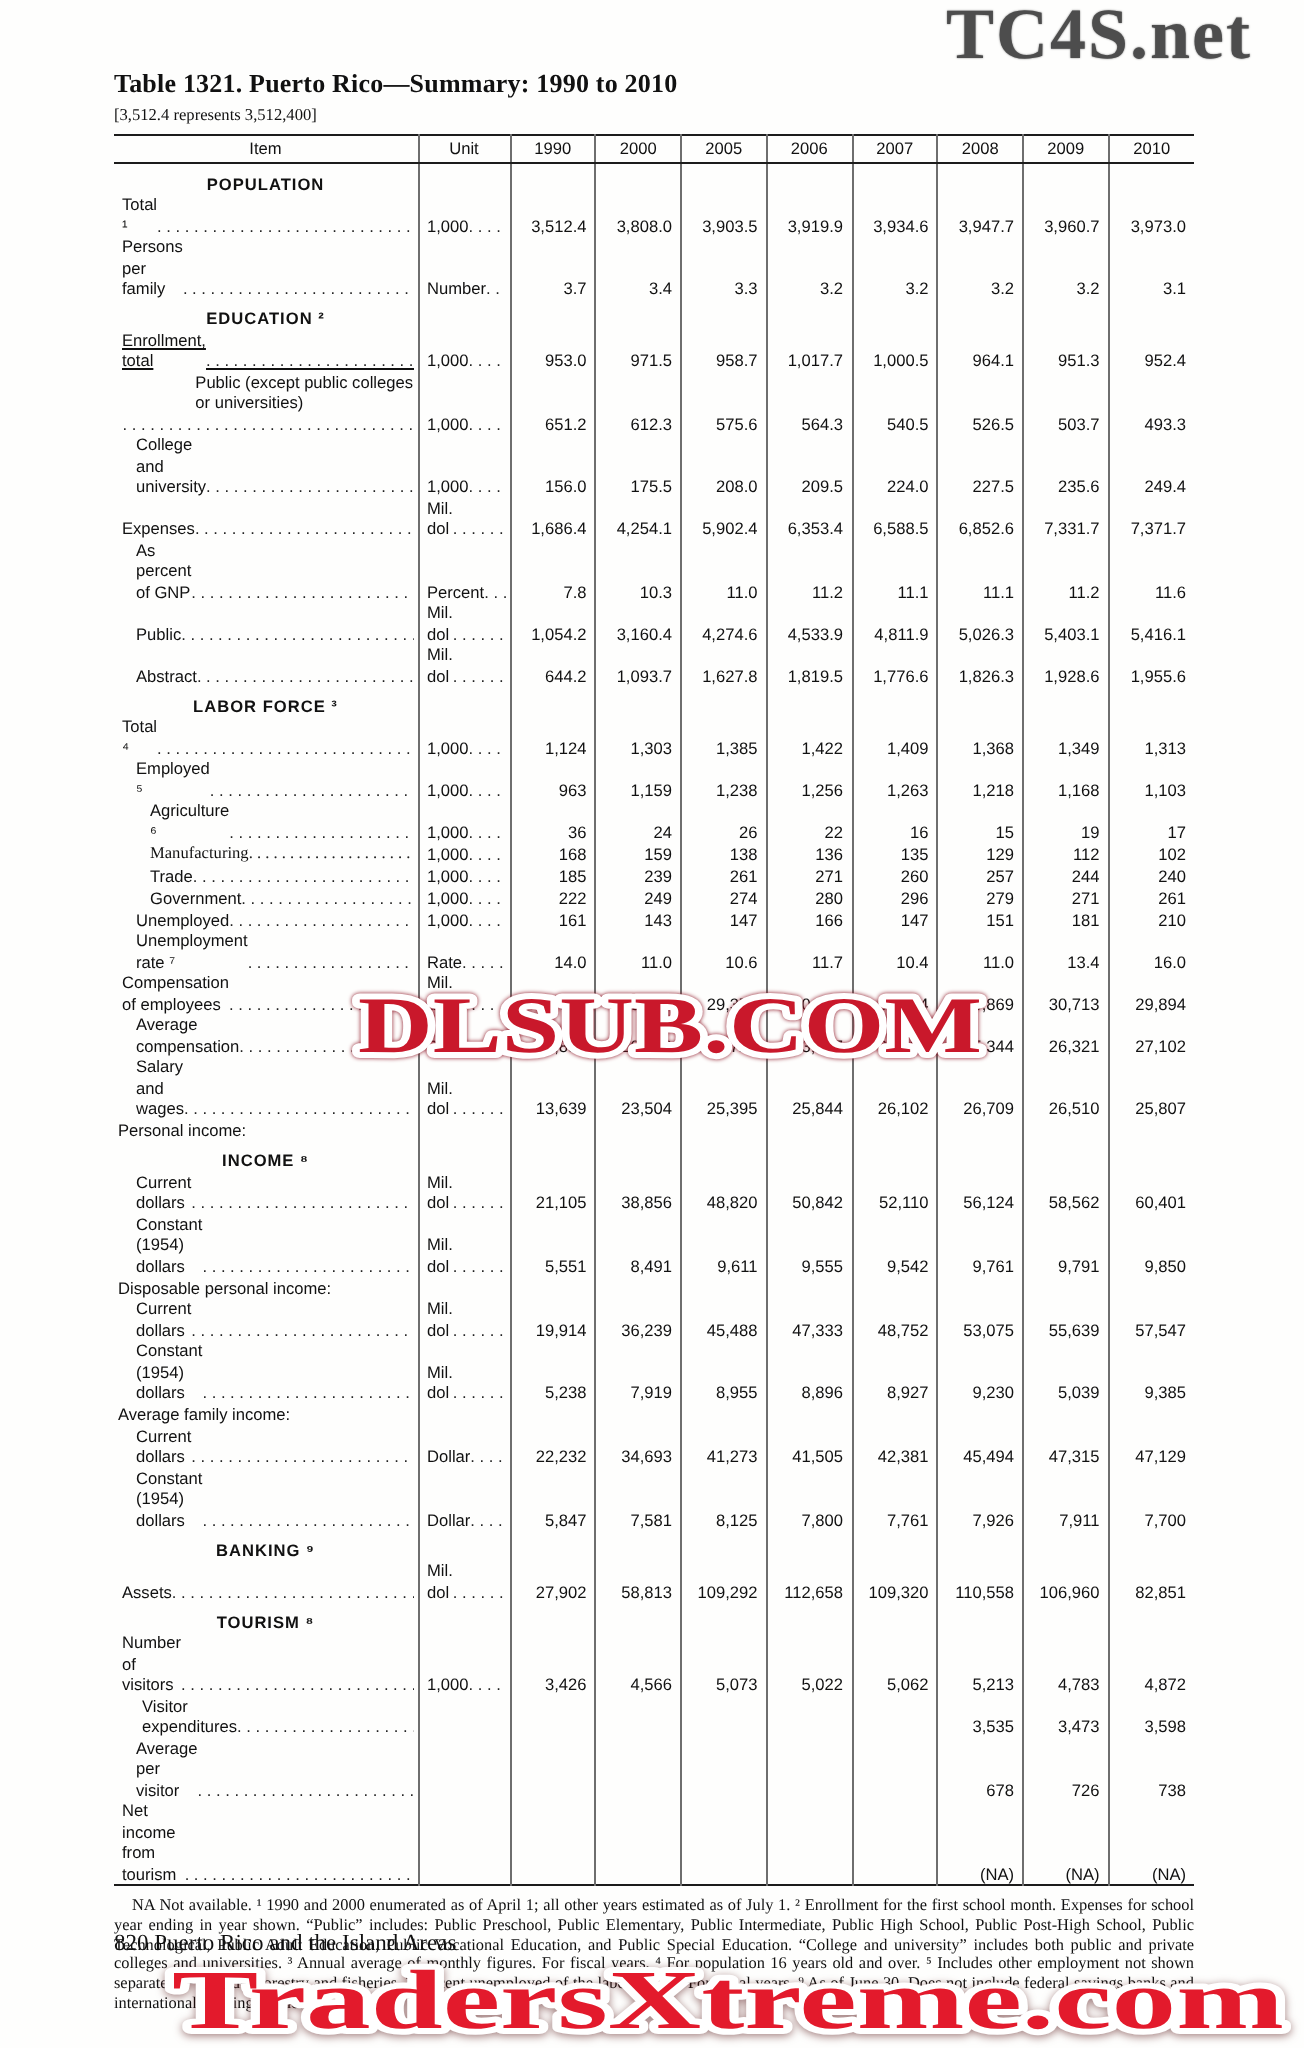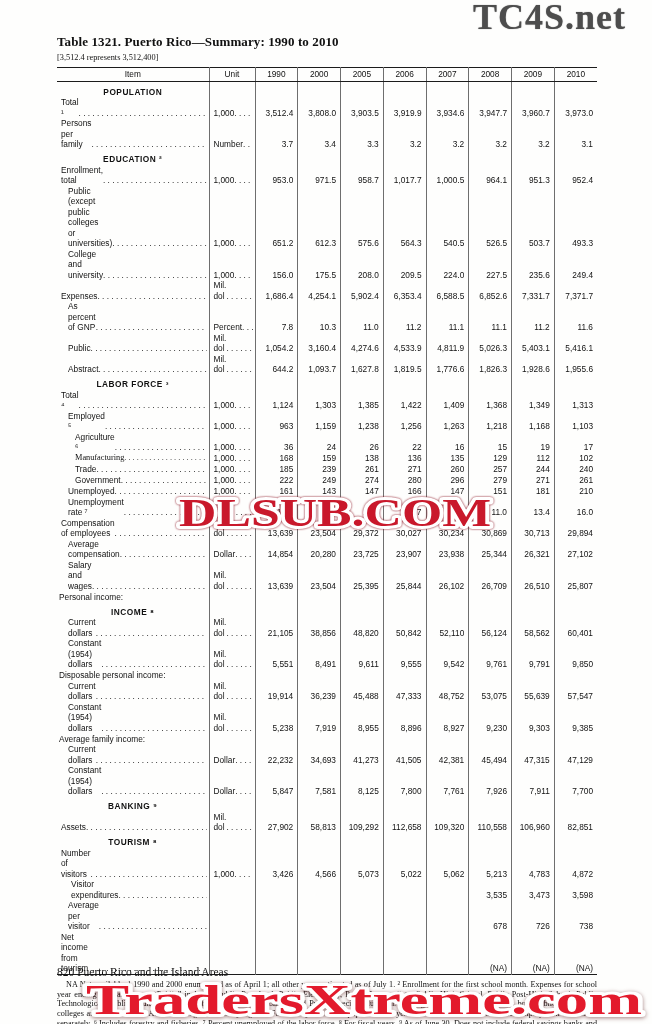--- a/index.html
+++ b/index.html
@@ -169,21 +169,21 @@
               <td class="val vline"></td>
               <td class="val vline"></td>
               <td class="val vline"></td>
               <td class="val vline"></td>
               <td class="val vline"></td>
               <td class="val vline"></td>
               <td class="val vline"></td>
             </tr>
             <tr>
               <td>
-                <div class="leader-flex" style="padding-left: 2px;">
+                <div class="leader-flex" style="padding-left: 2px; text-decoration: underline;">
                   <span class="lbl">Enrollment, total</span>
                   <span class="dots"></span>
                 </div>
               </td>
               <td class="vline">
                 <div class="leader-flex" style="padding-left: 2px;">
                   <span class="lbl">1,000</span>
                   <span class="dots"></span>
                 </div>
               </td>
@@ -191,21 +191,21 @@
               <td class="val vline">971.5</td>
               <td class="val vline">958.7</td>
               <td class="val vline">1,017.7</td>
               <td class="val vline">1,000.5</td>
               <td class="val vline">964.1</td>
               <td class="val vline">951.3</td>
               <td class="val vline">952.4</td>
             </tr>
             <tr>
               <td>
-                <div class="leader-flex" style="padding-left: 9px;">
+                <div class="leader-flex" style="padding-left: 9px; flex-direction: column;">
                   <span class="lbl">Public (except public colleges
 or universities)</span>
                   <span class="dots"></span>
                 </div>
               </td>
               <td class="vline">
                 <div class="leader-flex" style="padding-left: 2px;">
                   <span class="lbl">1,000</span>
                   <span class="dots"></span>
                 </div>
@@ -697,21 +697,21 @@
                   <span class="lbl">Mil. dol</span>
                   <span class="dots"></span>
                 </div>
               </td>
               <td class="val vline">5,238</td>
               <td class="val vline">7,919</td>
               <td class="val vline">8,955</td>
               <td class="val vline">8,896</td>
               <td class="val vline">8,927</td>
               <td class="val vline">9,230</td>
-              <td class="val vline">9,303</td>
+              <td class="val vline">5,039</td>
               <td class="val vline">9,385</td>
             </tr>
             <tr>
               <td style="padding-left: 2px;">Average family income:</td>
               <td class="vline"></td>
               <td class="val vline"></td>
               <td class="val vline"></td>
               <td class="val vline"></td>
               <td class="val vline"></td>
               <td class="val vline"></td>

